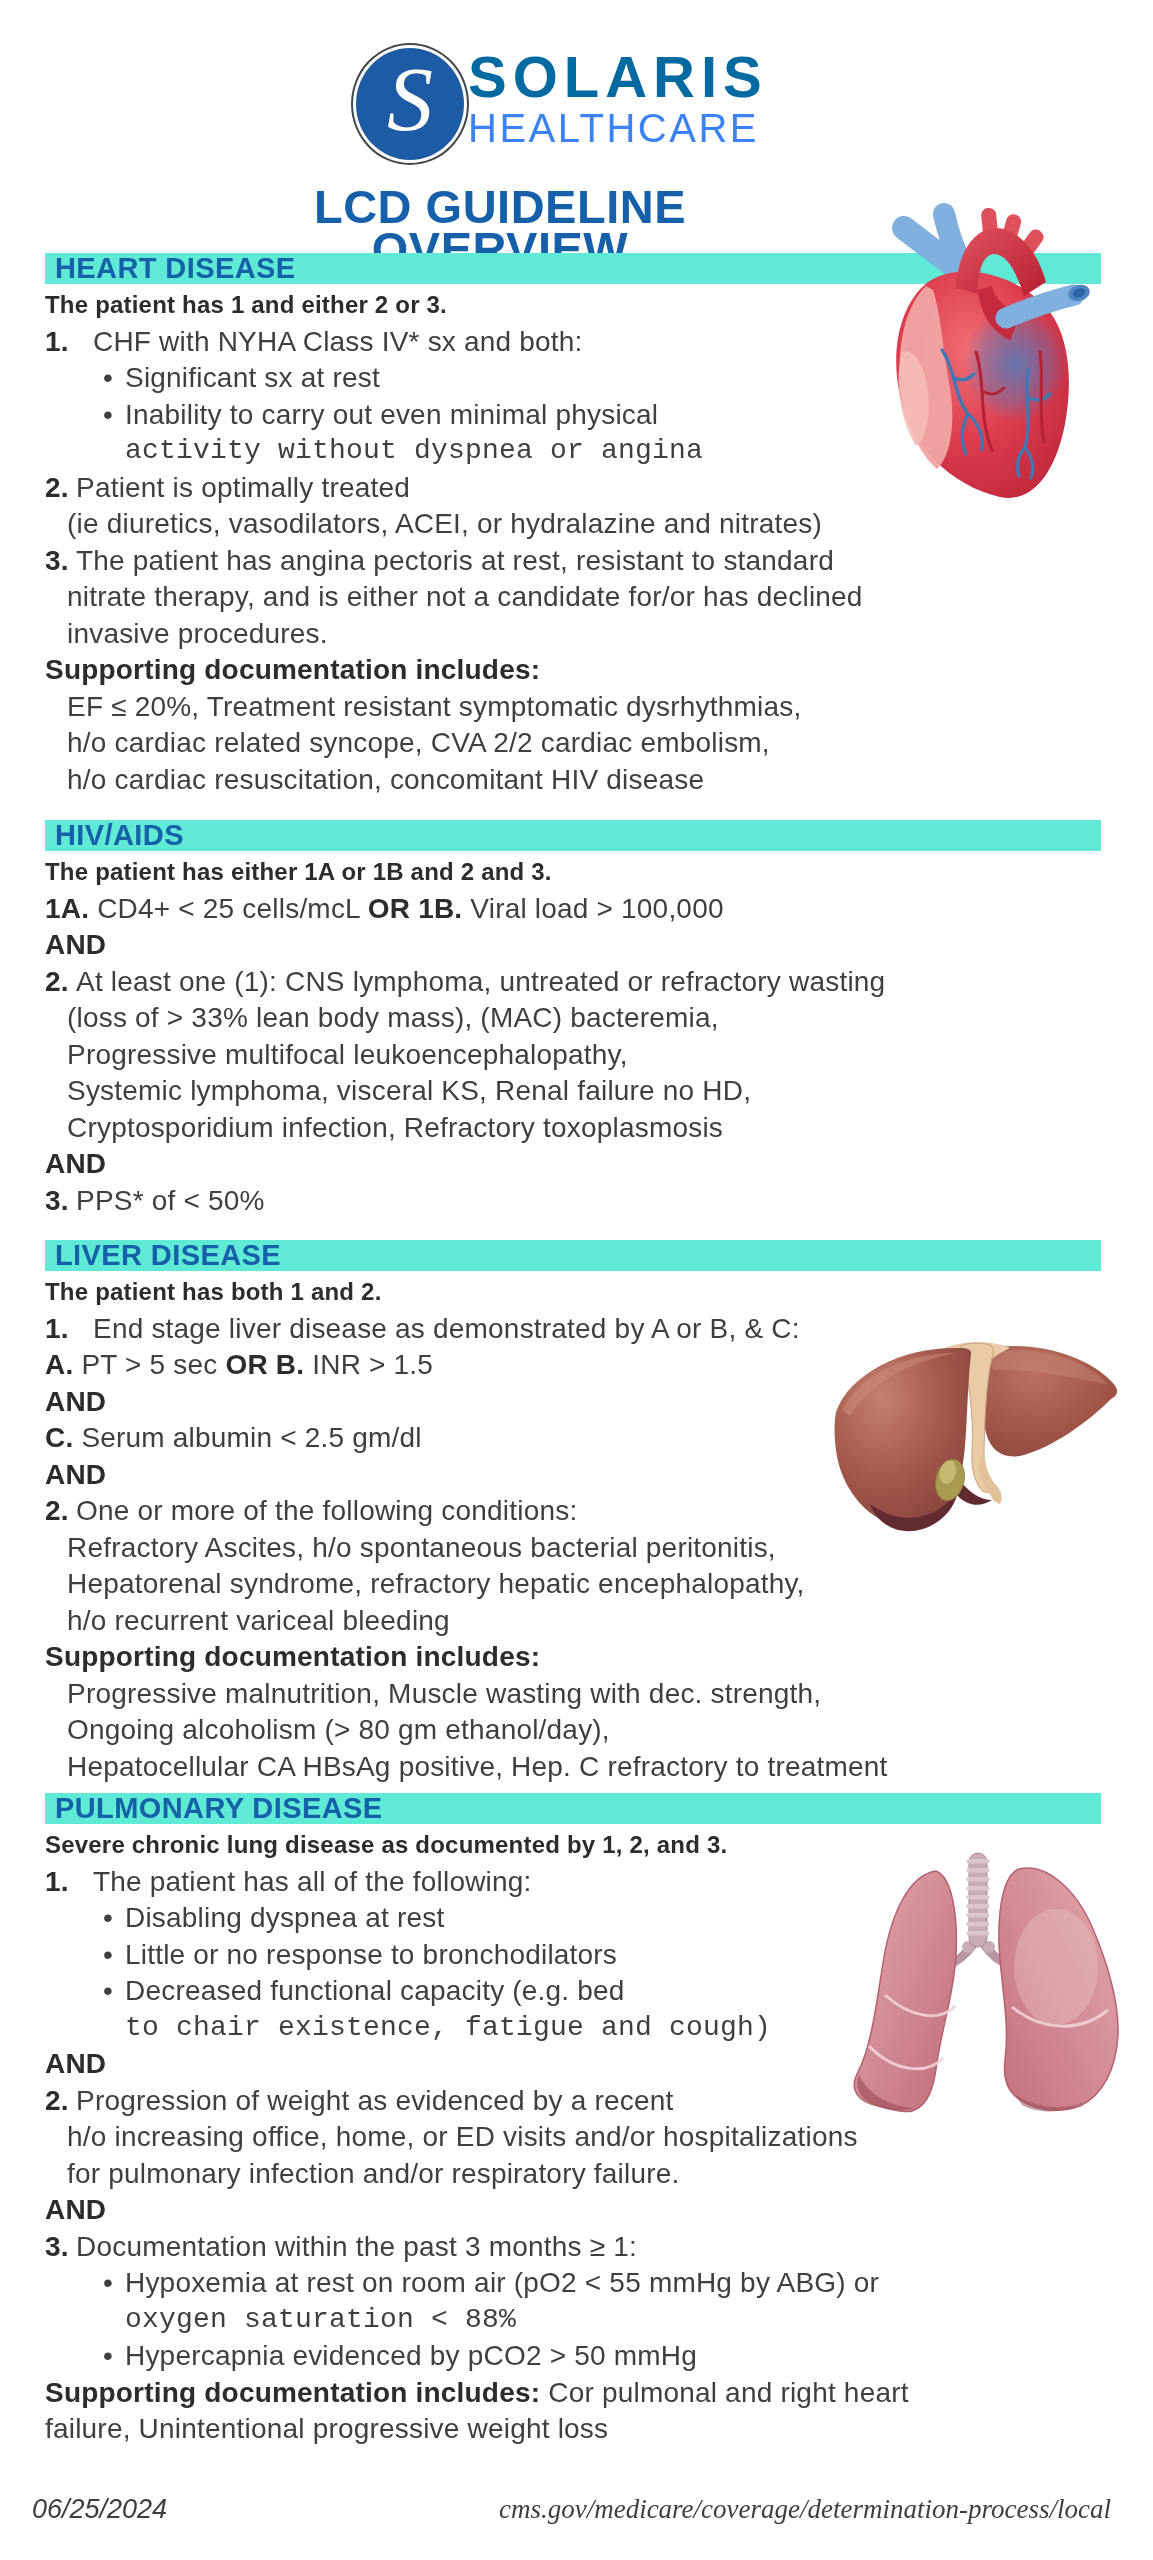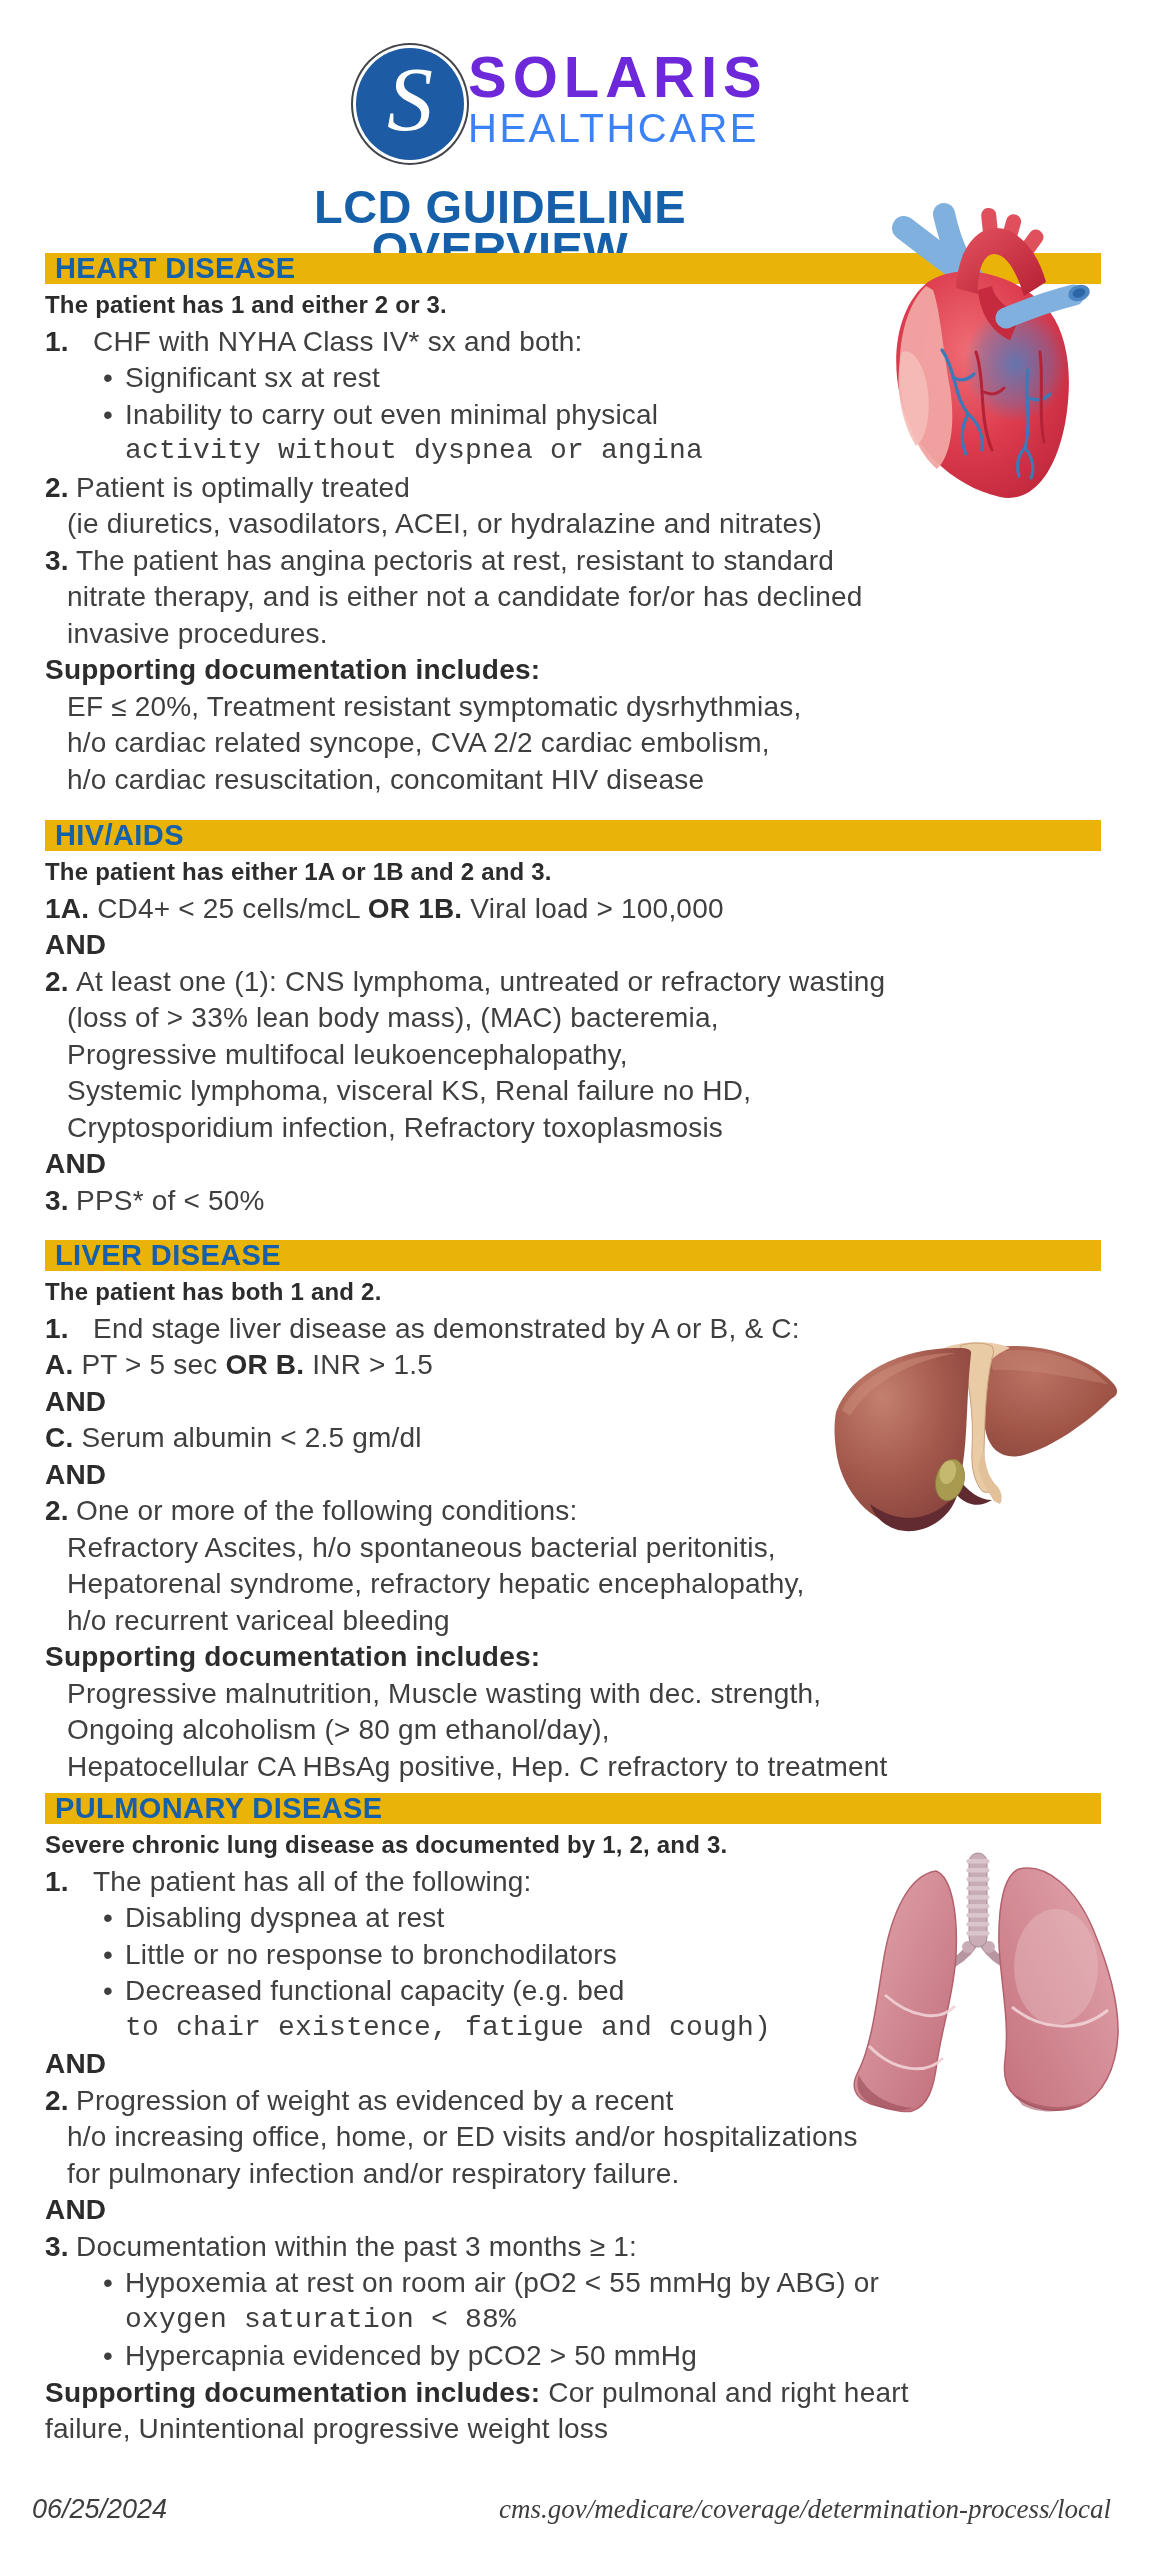--- a/index.html
+++ b/index.html
@@ -7,29 +7,29 @@
         font-family:"Liberation Sans", sans-serif;}
 
   
   .logo-disc{position:absolute;left:351px;top:43px;width:118px;height:122px;border-radius:50%;
              background:#ffffff;border:2px solid #43474b;box-sizing:border-box;}
   .logo-disc .disc{position:absolute;left:3px;top:3px;right:3px;bottom:3px;border-radius:50%;
              background:#1d5ba5;display:flex;align-items:center;justify-content:center;}
   .logo-disc .s{font-family:"Liberation Serif", serif;font-style:italic;font-size:92px;
              color:#ffffff;line-height:1;transform:translateY(-5px);}
   .brand-name{position:absolute;left:468px;top:48px;font-size:58px;font-weight:700;
-             color:#6d28d9;letter-spacing:6px;line-height:1;}
+             color:#0369a1;letter-spacing:6px;line-height:1;}
   .brand-sub{position:absolute;left:468px;top:108px;font-size:40px;font-weight:400;
              color:#3b82f6;letter-spacing:2.5px;line-height:1;}
   .page-title{position:absolute;left:220px;top:186px;width:560px;text-align:center;
              font-size:47px;line-height:42px;font-weight:800;color:#1660a9;letter-spacing:.5px;}
 
   
   .section{position:absolute;left:45px;width:1065px;}
-  .bar{height:31px;width:1056px;background:#eab308;margin-bottom:3px;}
+  .bar{height:31px;width:1056px;background:#5eead4;margin-bottom:3px;}
   .bar h2{margin:0;font-size:29px;line-height:31px;font-weight:800;color:#1660a9;
           padding-left:10px;letter-spacing:.4px;}
   .intro{font-size:24px;line-height:36.5px;font-weight:700;color:#2c2c2c;letter-spacing:.2px;white-space:nowrap;}
   .line{position:relative;font-size:28px;line-height:36.5px;color:#3f3f3f;letter-spacing:.2px;white-space:nowrap;}
   .line .b,.line .n{font-weight:700;color:#2c2c2c;}
   .ln{padding-left:31px;}
   .ln.w{padding-left:48px;}
   .ln .n{position:absolute;left:0;top:0;}
   .lc{padding-left:22px;}
   .lb{padding-left:80px;}

